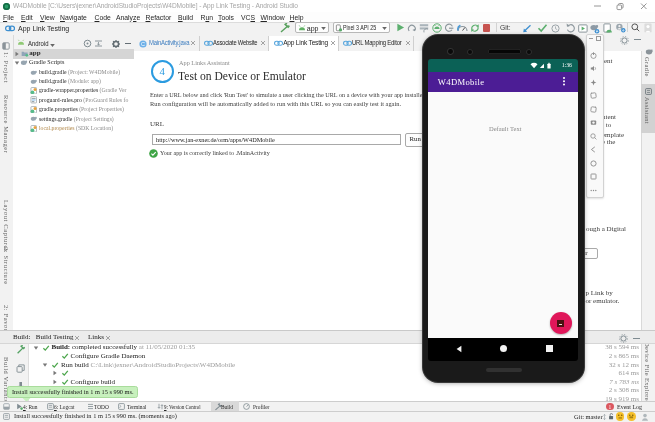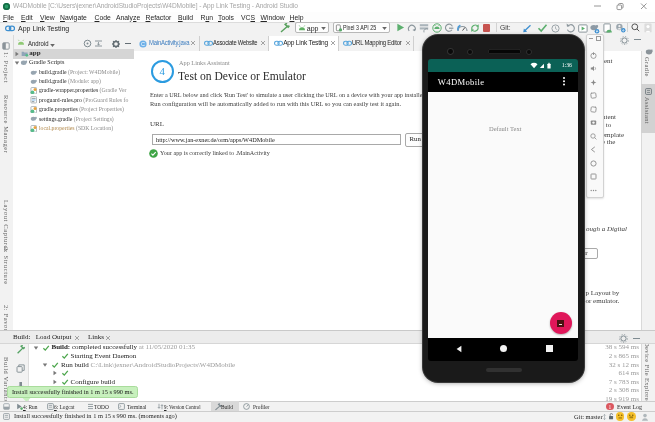--- a/index.html
+++ b/index.html
@@ -370,31 +370,31 @@
    <circle cx="4.5" cy="4.5" r="4.3" fill="#3fa546"></circle>
    <path d="M2.4 4.6 L3.9 6.1 L6.7 3.1" fill="none" stroke="#fff" stroke-width="1.1"></path>
  </svg>
  <div class="t f7" style="left:160px;top:149.3px;color:#3c3c3c;transform:scaleX(0.87);transform-origin:0 0;">Your app is correctly linked to .MainActivity</div>
 
  <div class="t f7" style="left:602px;top:56.8px;color:#3c3c3c;">tent</div>
  <div class="t f7" style="left:602px;top:112.8px;color:#3c3c3c;">ntent</div>
  <div class="t f7" style="left:602px;top:121.3px;color:#3c3c3c;">t to</div>
  <div class="t f7" style="left:602px;top:131.3px;color:#3c3c3c;">emplate</div>
  <div class="t f7" style="left:602px;top:138.3px;color:#3c3c3c;">e the</div>
- <div class="t f7" style="left:586px;top:225.3px;color:#3c3c3c;font-style:italic;">ough a Digital</div>
+ <div class="t f7" style="left:586px;top:225.3px;color:#3c3c3c;">ough a Digital</div>
  <div class="a" style="left:580px;top:247.8px;width:16px;height:9.5px;background:#fdfdfd;border:0.8px solid #a9a9a9;border-radius:2px;"></div>
  <div class="t f7" style="left:585.2px;top:249.3px;color:#1a1a1a;">r</div>
- <div class="t f7" style="left:585.5px;top:288.8px;color:#3c3c3c;">p Layout by</div>
+ <div class="t f7" style="left:585.5px;top:288.8px;color:#3c3c3c;">p Link by</div>
  <div class="t f7" style="left:585.5px;top:297px;color:#3c3c3c;">or emulator.</div>
 </div>
 
 <div id="buildpanel">
  <div class="a" style="left:0;top:329.8px;width:655px;height:14.2px;box-sizing:border-box;background:#ececec;border-top:0.7px solid #c9c9c9;border-bottom:0.7px solid #d6d6d6;"></div>
  <div class="t" style="left:13px;top:333.2px;font-size:7px;color:#1a1a1a;">Build:</div>
- <div class="t" style="left:35.8px;top:333.2px;font-size:7px;color:#1a1a1a;">Load Output</div>
+ <div class="t" style="left:35.8px;top:333.2px;font-size:7px;color:#1a1a1a;">Build Testing</div>
  <svg class="a" style="left:74px;top:335px;" width="6" height="6" viewBox="0 0 6 6">
       <path d="M1 1 L5 5 M5 1 L1 5" stroke="#9a9a9a" stroke-width="0.9"></path>
     </svg>
  <div class="t" style="left:88px;top:333.2px;font-size:7px;color:#1a1a1a;">Links</div>
  <svg class="a" style="left:104.5px;top:335px;" width="6" height="6" viewBox="0 0 6 6">
       <path d="M1 1 L5 5 M5 1 L1 5" stroke="#9a9a9a" stroke-width="0.9"></path>
     </svg>
 
  <div class="a" style="left:13px;top:344px;width:14.5px;height:57px;background:#f2f2f2;border-right:0.7px solid #dedede;"></div>
  <svg class="a" style="left:16px;top:344.5px;" width="9" height="9" viewBox="0 0 9 9">
@@ -414,21 +414,21 @@
  <svg class="a" style="left:32.5px;top:344.5px;" width="6" height="6" viewBox="0 0 6 6">
       <path d="M0.8 1.5 L5.2 1.5 L3 4.7 z" fill="#777"></path>
     </svg>
  <svg class="a" style="left:41.5px;top:343.5px;" width="8" height="8" viewBox="0 0 8 8">
       <path d="M1.4 4.2 L3.3 6.1 L6.8 1.9" fill="none" stroke="#4ca64c" stroke-width="1.3"></path>
     </svg>
  <div class="t" style="left:51.5px;top:343.3px;font-size:7px;color:#1a1a1a;"><b>Build:</b> completed successfully <span style="color:#9a9a9a;">at 11/05/2020 01:35</span></div>
  <svg class="a" style="left:60.5px;top:352.1px;" width="8" height="8" viewBox="0 0 8 8">
       <path d="M1.4 4.2 L3.3 6.1 L6.8 1.9" fill="none" stroke="#4ca64c" stroke-width="1.3"></path>
     </svg>
- <div class="t" style="left:70.5px;top:351.9px;font-size:7px;color:#1a1a1a;">Starting Event Daemon</div>
+ <div class="t" style="left:70.5px;top:351.9px;font-size:7px;color:#1a1a1a;">Configure Gradle Daemon</div>
  <svg class="a" style="left:42px;top:362.2px;" width="6" height="6" viewBox="0 0 6 6">
       <path d="M0.8 1.5 L5.2 1.5 L3 4.7 z" fill="#777"></path>
     </svg>
  <svg class="a" style="left:51px;top:360.7px;" width="8" height="8" viewBox="0 0 8 8">
       <path d="M1.4 4.2 L3.3 6.1 L6.8 1.9" fill="none" stroke="#4ca64c" stroke-width="1.3"></path>
     </svg>
  <div class="t" style="left:61px;top:360.5px;font-size:7px;color:#1a1a1a;">Run build <span style="color:#9a9a9a;">C:\Link\jexner\AndroidStudioProjects\W4DMobile</span></div>
  <svg class="a" style="left:51.5px;top:370.1px;" width="6" height="6" viewBox="0 0 6 6">
       <path d="M1.5 0.8 L4.7 3 L1.5 5.2 z" fill="#777"></path>
     </svg>
@@ -445,21 +445,21 @@
  <div class="t" style="left:70.5px;top:377.7px;font-size:7px;color:#1a1a1a;">Configure build</div>
  <svg class="a" style="left:60.5px;top:386.5px;" width="8" height="8" viewBox="0 0 8 8">
       <path d="M1.4 4.2 L3.3 6.1 L6.8 1.9" fill="none" stroke="#4ca64c" stroke-width="1.3"></path>
     </svg>
  <div class="t" style="left:70.5px;top:386.3px;font-size:7px;color:#1a1a1a;">Calculate task graph</div>
 
  <div class="t" style="left:0;top:343.3px;width:639px;text-align:right;font-size:7px;color:#9a9a9a;">38 s 594 ms</div>
  <div class="t" style="left:0;top:351.9px;width:639px;text-align:right;font-size:7px;color:#9a9a9a;">2 s 865 ms</div>
  <div class="t" style="left:0;top:360.5px;width:639px;text-align:right;font-size:7px;color:#9a9a9a;">32 s 12 ms</div>
  <div class="t" style="left:0;top:369.1px;width:639px;text-align:right;font-size:7px;color:#9a9a9a;">614 ms</div>
- <div class="t" style="left:0;top:377.7px;width:639px;text-align:right;font-size:7px;color:#9a9a9a;">7 s 783 ms</div>
+ <div class="t" style="left:0;top:377.7px;width:639px;text-align:right;font-size:7px;color:#9a9a9a;font-style:italic;">7 s 783 ms</div>
  <div class="t" style="left:0;top:386.3px;width:639px;text-align:right;font-size:7px;color:#9a9a9a;">2 s 308 ms</div>
  <div class="t" style="left:0;top:394.9px;width:639px;text-align:right;font-size:7px;color:#9a9a9a;">19 s 919 ms</div>
 
  <svg class="a" style="left:619px;top:334px;" width="9" height="9" viewBox="0 0 9 9">
    <circle cx="4.5" cy="4.5" r="2.6" fill="none" stroke="#7f8b91" stroke-width="1"></circle>
    <circle cx="4.5" cy="4.5" r="4" fill="none" stroke="#7f8b91" stroke-width="0.7" stroke-dasharray="1.3 1.4"></circle>
  </svg>
  <div class="a" style="left:633px;top:338px;width:7px;height:1px;background:#7f8b91;"></div>
 
  <div class="a" style="left:7px;top:386px;width:130.5px;height:12px;background:#c7f0bd;border:0.7px solid #a9dc9c;border-radius:2.5px;box-sizing:border-box;"></div>
@@ -608,21 +608,21 @@
  <div class="a" style="left:428.3px;top:59.3px;width:150.2px;height:301.5px;overflow:hidden;border-radius:3px;">
    <div style="height:12.7px;background:#0b6156;position:relative;">
      <svg style="position:absolute;right:24px;top:3px;" width="25" height="7" viewBox="0 0 25 7">
        <path d="M1.5 2.2 a5 5 0 0 1 7 0 L5 6.2 z" fill="#fff"></path>
        <path d="M15 6 L15 1.8 L10.8 6 z" fill="#fff"></path>
        <rect x="18.4" y="1.7" width="3.2" height="4.8" rx="0.5" fill="#fff"></rect>
        <rect x="19.3" y="0.8" width="1.4" height="1" fill="#fff"></rect>
      </svg>
      <div style="position:absolute;right:6.5px;top:3px;color:#fff;font-size:5.8px;">1:36</div>
    </div>
-   <div style="height:19.7px;background:#000000;position:relative;">
+   <div style="height:19.7px;background:#4c1d95;position:relative;">
      <div style="position:absolute;left:9.5px;top:5px;color:#fff;font-size:8.6px;font-weight:normal;letter-spacing:0.35px;">W4DMobile</div>
      <div style="position:absolute;right:13px;top:5px;width:2px;height:2px;border-radius:50%;background:#fff;box-shadow:0 3.2px 0 #fff, 0 6.4px 0 #fff;"></div>
    </div>
    <div style="height:246.1px;background:#fafafa;position:relative;">
      <div style="position:absolute;left:60.7px;top:33.4px;color:#8a8a8a;font-size:6.5px;">Default Text</div>
      <div style="position:absolute;left:121.7px;top:220.8px;width:22px;height:22px;border-radius:50%;background:#e0175a;box-shadow:0 1px 2px rgba(0,0,0,0.3);"></div>
      <div style="position:absolute;left:129.2px;top:228.3px;width:7px;height:7px;background:#491111;"></div>
      <div style="position:absolute;left:131.2px;top:232.3px;width:2.6px;height:1.4px;background:#e8e0da;"></div>
    </div>
    <div style="height:23px;background:#000;position:relative;">

